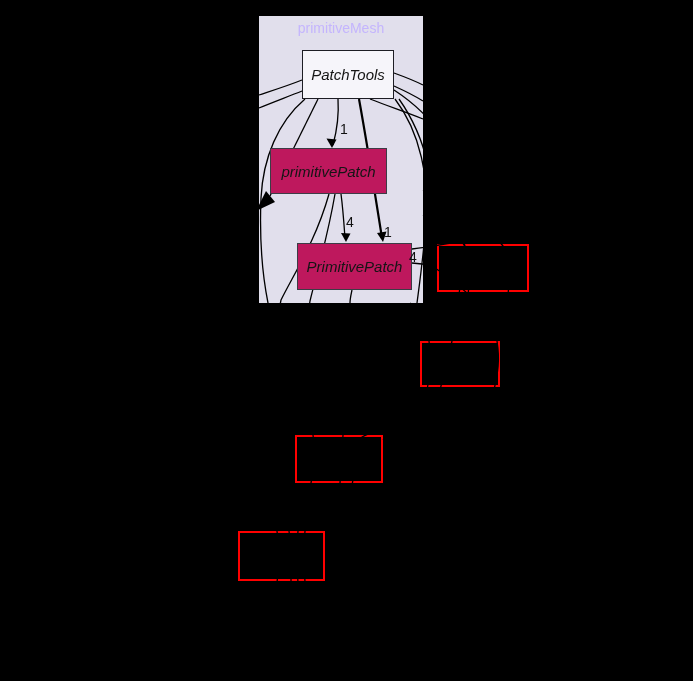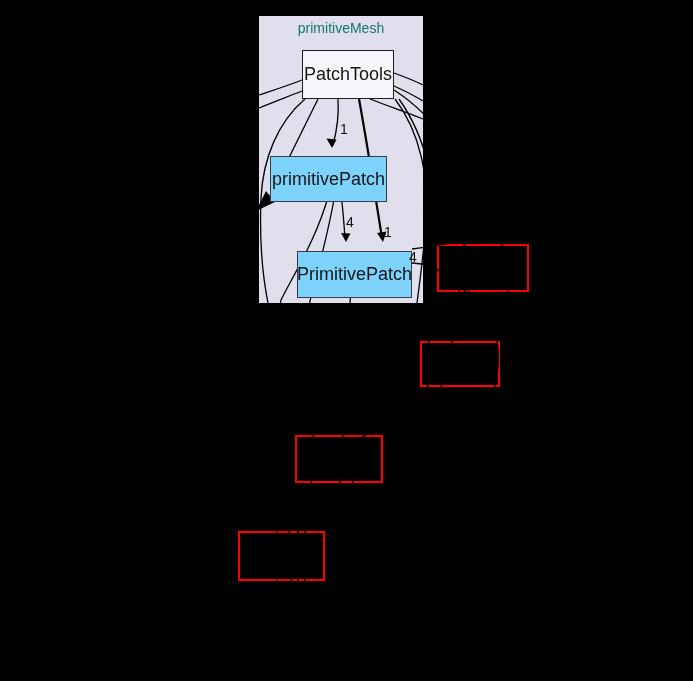--- a/index.html
+++ b/index.html
@@ -12,36 +12,37 @@
   }
   .cluster{
     position:absolute;
     left:259px;top:16px;width:164px;height:287px;
     background:#e1dfec;
   }
   .cluster-label{
     position:absolute;
     left:259px;top:20px;width:164px;
     text-align:center;
-    font-size:14px;color:#0f766e;
+    font-size:14px;color:#c4b5fd;
     z-index:6;
   }
   .node{
     position:absolute;
     box-sizing:border-box;
     display:flex;align-items:center;justify-content:center;
-    font-size:18px;color:#151515;
+    font-size:15px;color:#151515;
     z-index:5;
+    font-style:italic;
   }
   .node-current{
     left:302px;top:50px;width:92px;height:49px;
     background:#f6f5fa;border:1.5px solid #1d1d24;
   }
   .node-internal{
-    background:#7dd3fc;border:1.5px solid #3c3c46;margin-top:8px;
+    background:#be185d;border:1.5px solid #3c3c46;
   }
   .node-primitivepatch{left:270px;top:148px;width:117px;height:46px;}
   .node-primitive-patch-t{left:297px;top:243px;width:115px;height:47px;}
   .node-hidden{
     background:transparent;border:2px solid #ff0000;
     z-index:2;
   }
   .hidden-1{left:437px;top:244px;width:92px;height:48px;}
   .hidden-2{left:420px;top:341px;width:80px;height:46px;}
   .hidden-3{left:295px;top:435px;width:88px;height:48px;}

